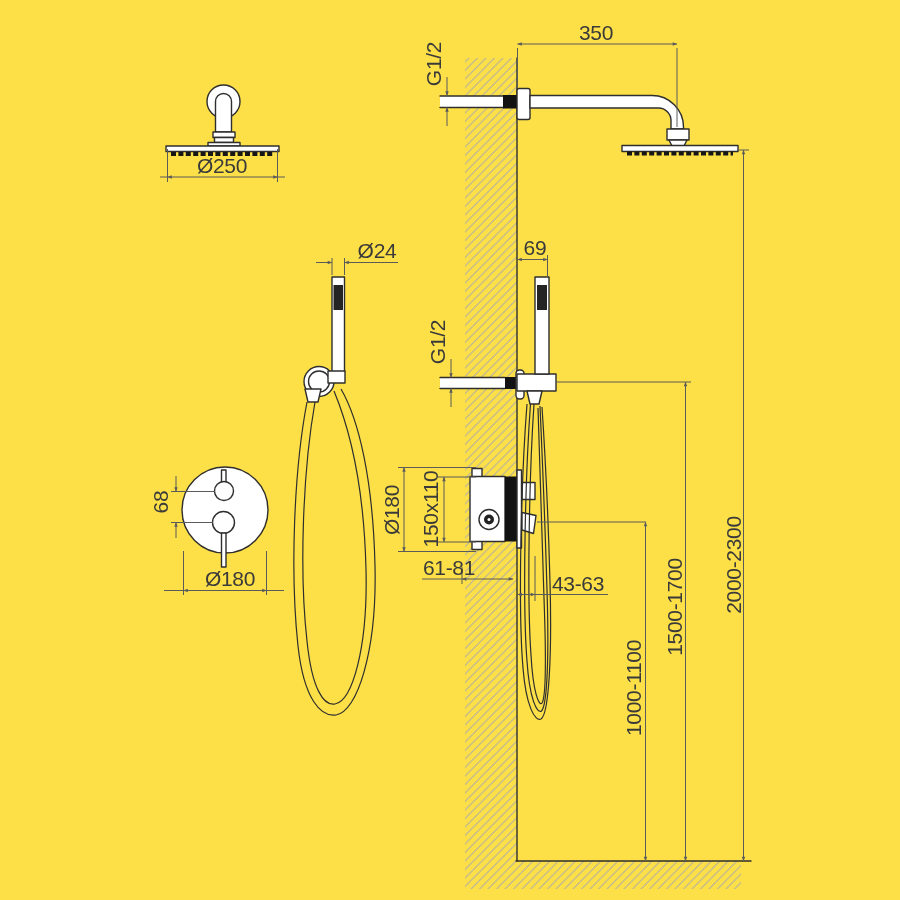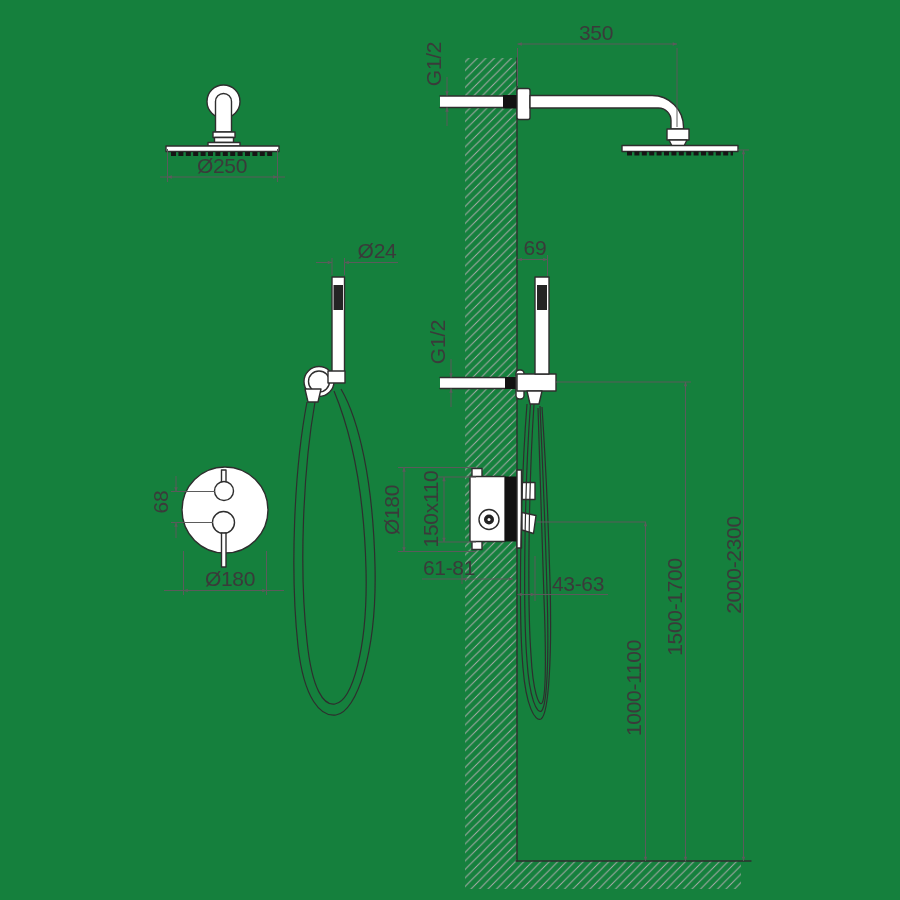--- a/index.html
+++ b/index.html
@@ -1,16 +1,16 @@
 <!DOCTYPE html>
 <html><head>
 <meta charset="utf-8">
 <style>
   html,body{margin:0;padding:0;background:#ffffff;}
-  .stage{position:relative;width:900px;height:900px;background:#15803d;overflow:hidden;}
+  .stage{position:relative;width:900px;height:900px;background:#fde047;overflow:hidden;}
   svg{display:block;}
   .obj{fill:#ffffff;stroke:#2e2e2e;stroke-width:1.4;stroke-linejoin:round;}
   .objn{fill:none;stroke:#2e2e2e;stroke-width:1.4;stroke-linejoin:round;stroke-linecap:round;}
   .blk{fill:#121212;stroke:none;}
   .dim{stroke:#5b5b5b;stroke-width:1;fill:none;}
   .dimtxt{fill:#3a3a3a;font-family:"Liberation Sans","DejaVu Sans",sans-serif;font-size:21px;letter-spacing:-0.3px;}
   .hoseline{fill:none;stroke:#2e2e2e;stroke-width:1.2;}
 </style>
 </head>
 <body>

